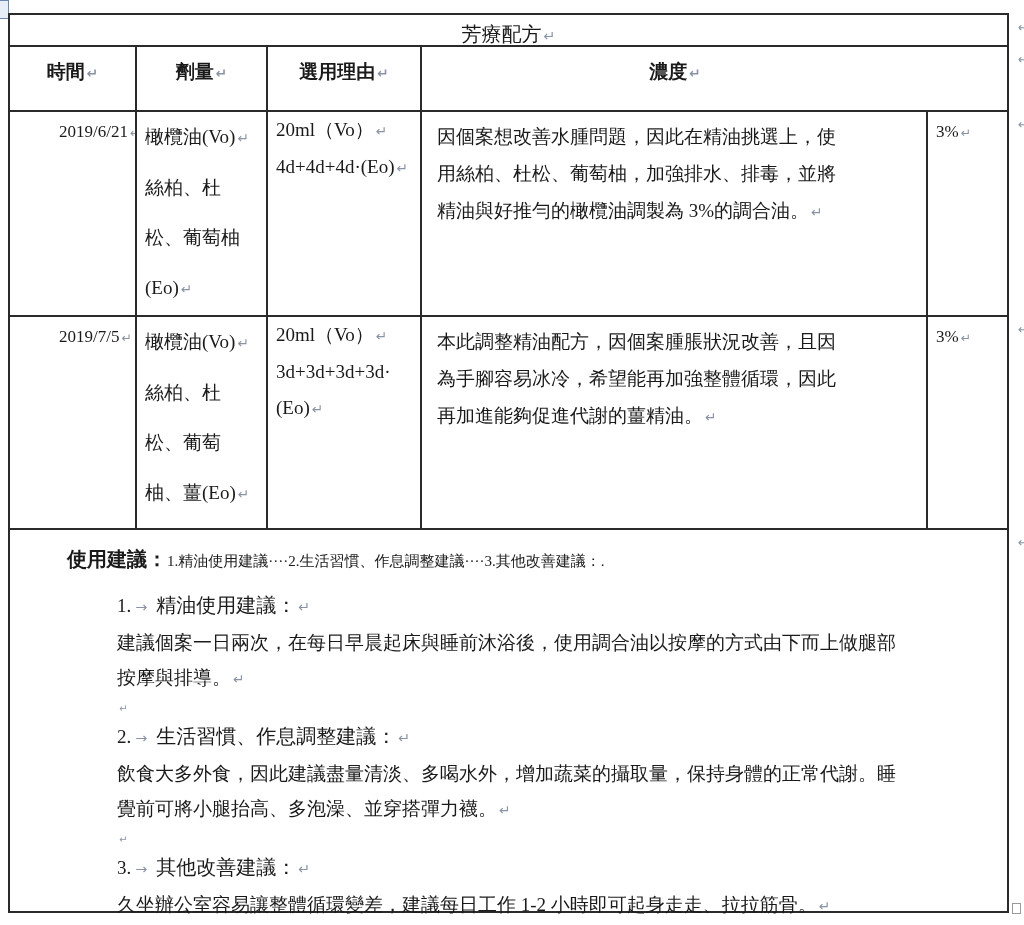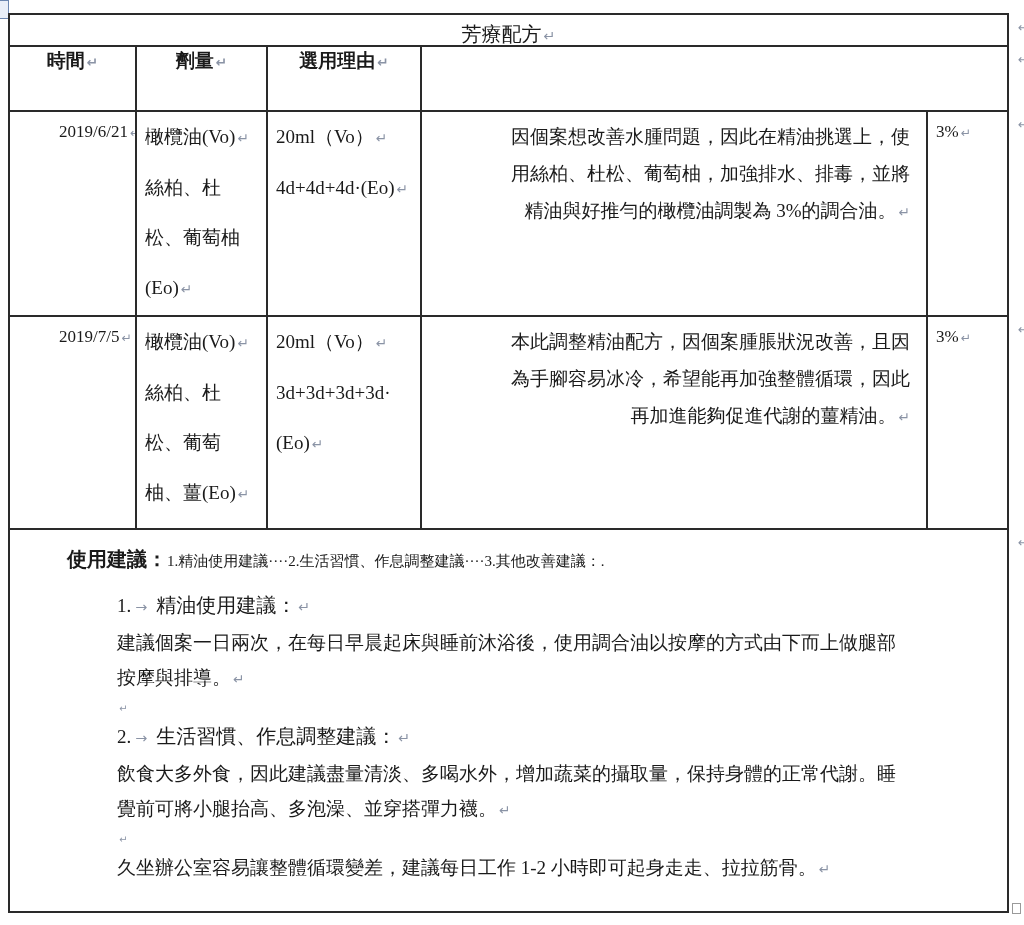--- a/index.html
+++ b/index.html
@@ -31,30 +31,30 @@
 
   .title-row{height:32px;text-align:center;font-size:20px;padding-top:6px;}
 
   .grid{display:grid;grid-template-columns:127px 131px 154px 506px 79px;}
   .cell{box-sizing:border-box;border-right:2px solid var(--border);overflow:hidden;}
   .cell.last{border-right:none;}
 
   .header-row{height:65px;}
   .hcell{
     text-align:center;font-weight:bold;font-size:19px;
-    padding-top:0;line-height:28px;
+    padding-top:11px;line-height:28px;
   }
 
   .row1{height:205px;}
   .row2{height:213px;}
 
   .c-time{font-size:17px;padding:10px 2px 0 6px;margin-left:43px;}
   .c-name{font-size:19px;padding:0 2px 0 8px;line-height:50px;}
-  .c-dose{font-size:19px;padding:0 2px 0 8px;line-height:50px;}
-  .c-reason{font-size:19px;padding:6px 16px 0 15px;line-height:37px;text-align:right;}
+  .c-dose{font-size:19px;padding:0 2px 0 8px;line-height:36px;}
+  .c-reason{font-size:19px;padding:6px 44px 0 15px;line-height:37px;}
   .c-conc{font-size:17px;padding:10px 2px 0 8px;}
 
   
   .suggest-row{height:461px;border-bottom:none;padding-left:47px;}
   .suggest-cell{padding:16px 10px 0 10px;box-sizing:border-box;height:100%;overflow:hidden;}
   .sug-label-line{line-height:26px;}
   .sug-label,.sug-colon{font-weight:bold;font-size:20px;}
   .sug-summary{font-size:15px;}
   .sug-items{margin-left:50px;margin-top:14px;}
   .sug-heading{font-size:20px;line-height:35px;}
@@ -88,20 +88,23 @@
   <div class="trow grid header-row">
     <div class="cell hcell">
       <span>時間</span><span class="mark">↵</span>
     </div>
     <div class="cell hcell">
       <span>劑量</span><span class="mark">↵</span>
     </div>
     <div class="cell hcell">
       <span>選用理由</span><span class="mark">↵</span>
     </div>
+    <div class="cell hcell last">
+      <span>濃度</span><span class="mark">↵</span>
+    </div>
     <span class="rowend mark">↵</span>
   </div>
 
   <div class="trow grid row1">
     <div class="cell c-time">
       <span>2019/6/21</span><span class="mark">↵</span>
     </div>
     <div class="cell c-name">
       <div><span>橄欖油(Vo)</span><span class="mark">↵</span></div>
       <div><span class="pre">絲柏、杜
@@ -174,20 +177,23 @@
             <span class="sug-num">2.</span><span class="mark tab">→</span><span>生活習慣、作息調整建議：</span><span class="mark">↵</span>
           </div>
           <div class="sug-body">
             <span class="pre">飲食大多外食，因此建議盡量清淡、多喝水外，增加蔬菜的攝取量，保持身體的正常代謝。睡
 覺前可將小腿抬高、多泡澡、並穿搭彈力襪。</span><span class="mark">↵</span>
           </div>
           <div class="sug-empty"><span class="mark">↵</span></div>
         </div>
 
         <div>
+          <div class="sug-heading">
+            <span class="sug-num">3.</span><span class="mark tab">→</span><span>其他改善建議：</span><span class="mark">↵</span>
+          </div>
           <div class="sug-body">
             <span class="pre">久坐辦公室容易讓整體循環變差，建議每日工作 1-2 小時即可起身走走、拉拉筋骨。</span><span class="mark">↵</span>
           </div>
         </div>
 
       </div>
     </div>
     <span class="rowend mark">↵</span>
   </div>
 

